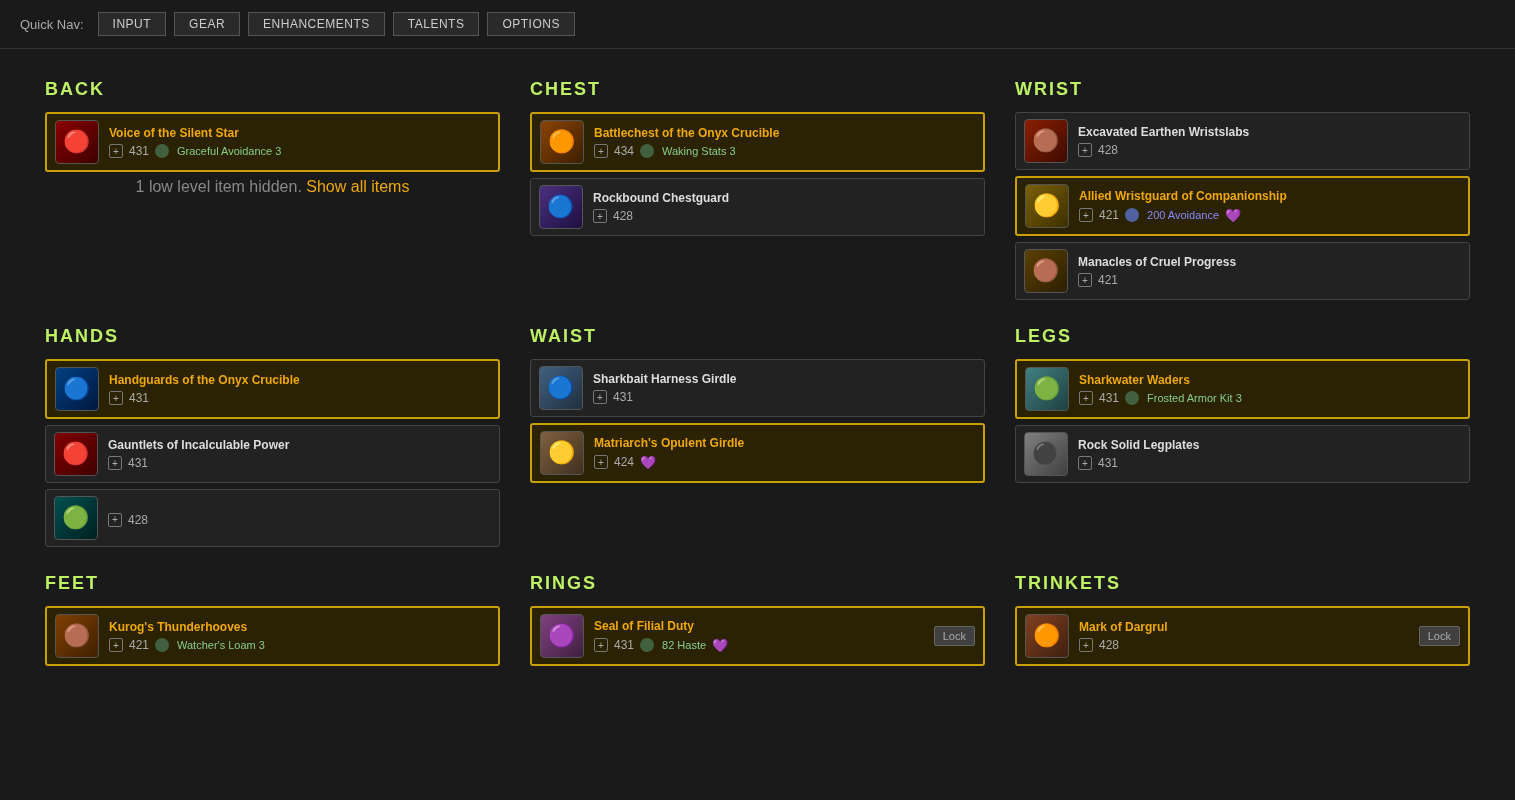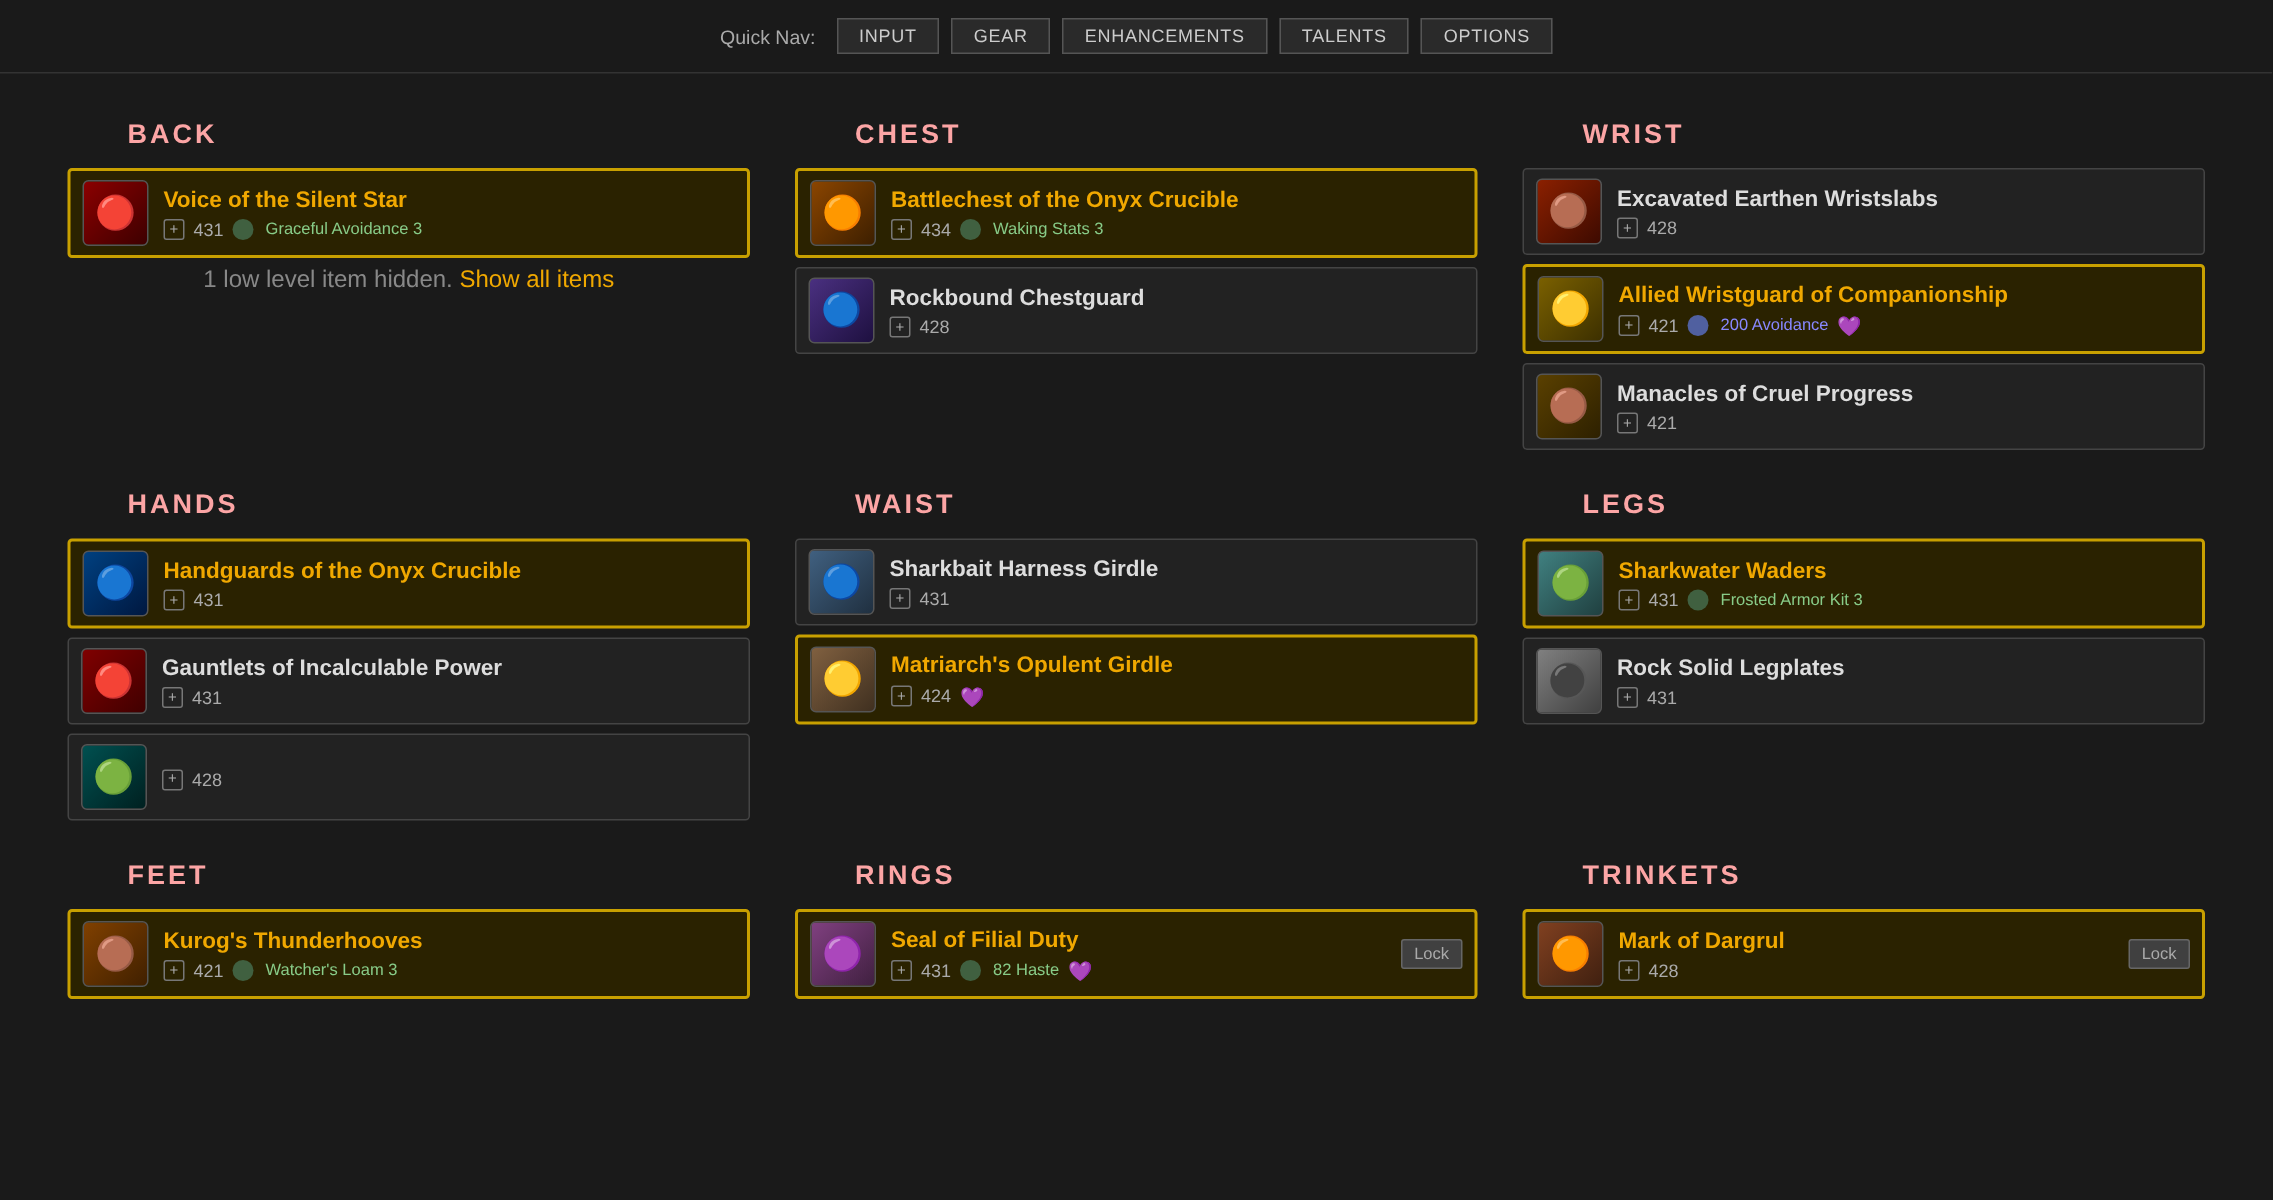--- a/index.html
+++ b/index.html
@@ -6,21 +6,20 @@
     body {
       background-color: #1a1a1a;
       color: #ccc;
       font-family: 'Arial', sans-serif;
       font-size: 13px;
       min-height: 800px;
     }
     .top-nav {
       display: flex;
       align-items: center;
-      justify-content: center;
       padding: 12px 20px;
       gap: 8px;
       background: #1a1a1a;
       border-bottom: 1px solid #333;
     }
     .quick-nav-label {
       color: #aaa;
       font-size: 13px;
       margin-right: 6px;
     }
@@ -40,25 +39,24 @@
       grid-template-columns: 1fr 1fr 1fr;
       gap: 0;
       padding: 20px 30px;
     }
     .section {
       padding: 10px 15px;
     }
     .section-title {
       font-size: 18px;
       font-weight: bold;
-      color: #fca5a5;
+      color: #bef264;
       letter-spacing: 2px;
       margin-bottom: 12px;
       text-transform: uppercase;
-      margin-left: 40px;
     }
     .item-card {
       display: flex;
       align-items: center;
       background: #222;
       border: 1px solid #444;
       border-radius: 3px;
       padding: 6px 8px;
       margin-bottom: 6px;
       gap: 10px;
@@ -76,21 +74,21 @@
       display: flex;
       align-items: center;
       justify-content: center;
       font-size: 22px;
       border: 1px solid #555;
     }
     .item-info {
       flex: 1;
     }
     .item-name {
-      font-size: 15px;
+      font-size: 12px;
       font-weight: bold;
       color: #f0a800;
       line-height: 1.3;
     }
     .item-name.white { color: #ddd; }
     .item-meta {
       display: flex;
       align-items: center;
       gap: 6px;
       margin-top: 3px;

